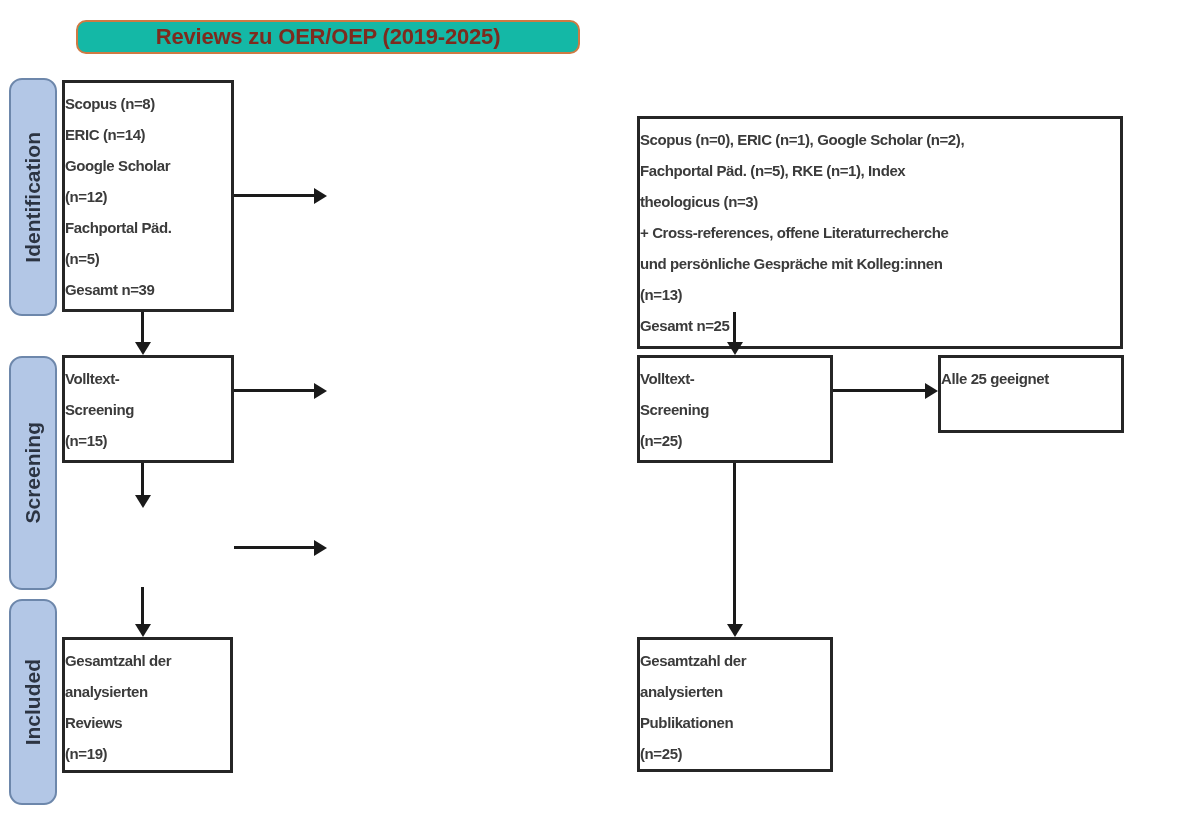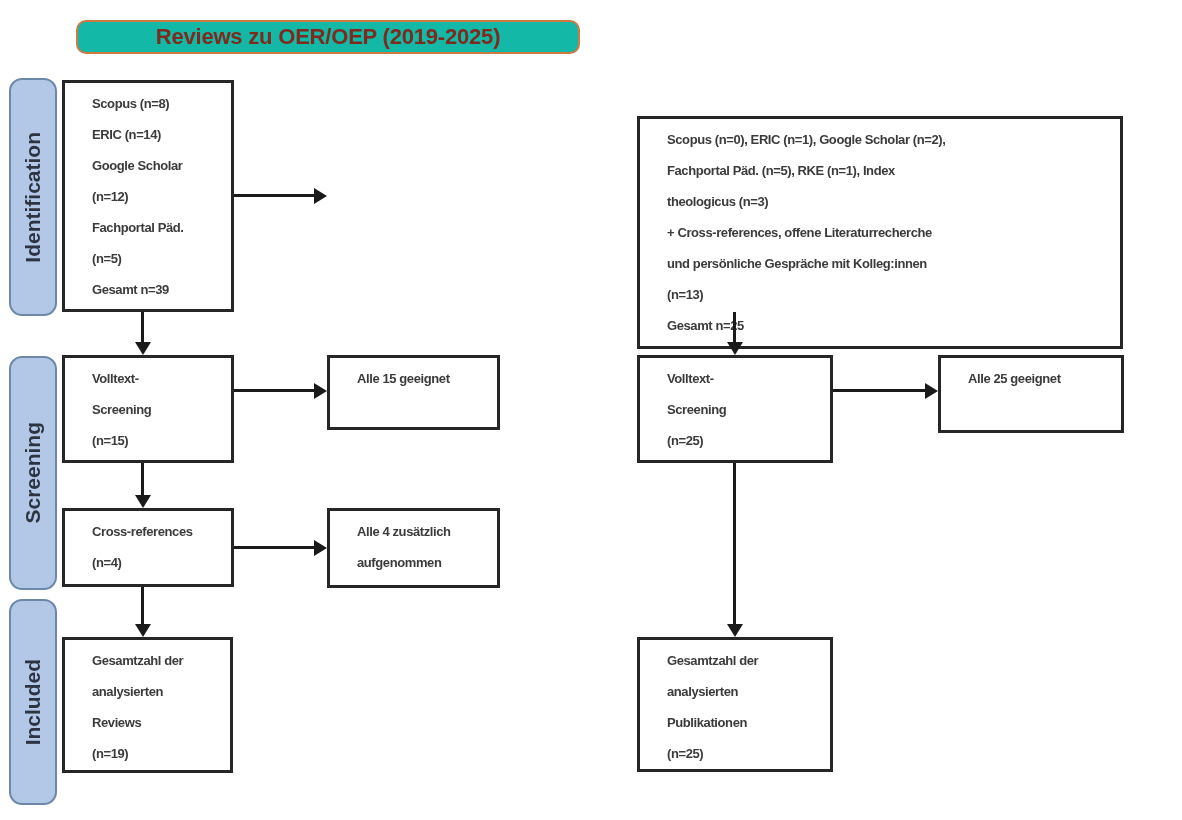--- a/index.html
+++ b/index.html
@@ -19,23 +19,23 @@
     background:#b3c7e6; border:2px solid #6d87ab; border-radius:13px;
     display:flex; align-items:center; justify-content:center;
   }
   .stage span {
     writing-mode:vertical-rl; transform:rotate(180deg);
     font-weight:bold; font-size:21px; color:#2c3442; white-space:pre;
   }
   .box {
     position:absolute; box-sizing:border-box;
     background:#ffffff; border:3px solid #262626;
-    color:#3b3b3b; font-size:13px; line-height:31px; font-weight:600;
+    color:#3b3b3b; font-size:15px; line-height:31px; font-weight:600;
     letter-spacing:-0.4px; white-space:pre;
-    padding:5px 6px 0 27px;
+    padding:5px 6px 0 0;
   }
   .arr-h { position:absolute; height:3px; background:#1a1a1a; }
   .arr-h::after {
     content:""; position:absolute; left:100%; top:50%; transform:translateY(-50%);
     border:8px solid transparent; border-left:13px solid #1a1a1a; border-right:0;
   }
   .arr-v { position:absolute; width:3px; background:#1a1a1a; }
   .arr-v::after {
     content:""; position:absolute; top:100%; left:50%; transform:translateX(-50%);
     border:8px solid transparent; border-top:13px solid #1a1a1a; border-bottom:0;
@@ -61,25 +61,20 @@
   <div class="box" style="left:62px; top:80px; width:172px; height:232px;">Scopus (n=8)
 ERIC (n=14)
 Google Scholar
 (n=12)
 Fachportal Päd.
 (n=5)
 Gesamt n=39</div>
   <div class="box" style="left:62px; top:355px; width:172px; height:108px;">Volltext-
 Screening
 (n=15)</div>
-  <div class="box" style="left:327px; top:355px; width:173px; height:75px;">Alle 15 geeignet</div>
-  <div class="box" style="left:62px; top:508px; width:172px; height:79px;">Cross-references
-(n=4)</div>
-  <div class="box" style="left:327px; top:508px; width:173px; height:80px;">Alle 4 zusätzlich
-aufgenommen</div>
   <div class="box" style="left:62px; top:637px; width:171px; height:136px;">Gesamtzahl der
 analysierten
 Reviews
 (n=19)</div>
 
   <div class="box" style="left:637px; top:80px; width:486px; height:233px;margin-top:36px;">Scopus (n=0), ERIC (n=1), Google Scholar (n=2),
 Fachportal Päd. (n=5), RKE (n=1), Index
 theologicus (n=3)
 + Cross-references, offene Literaturrecherche
 und persönliche Gespräche mit Kolleg:innen

